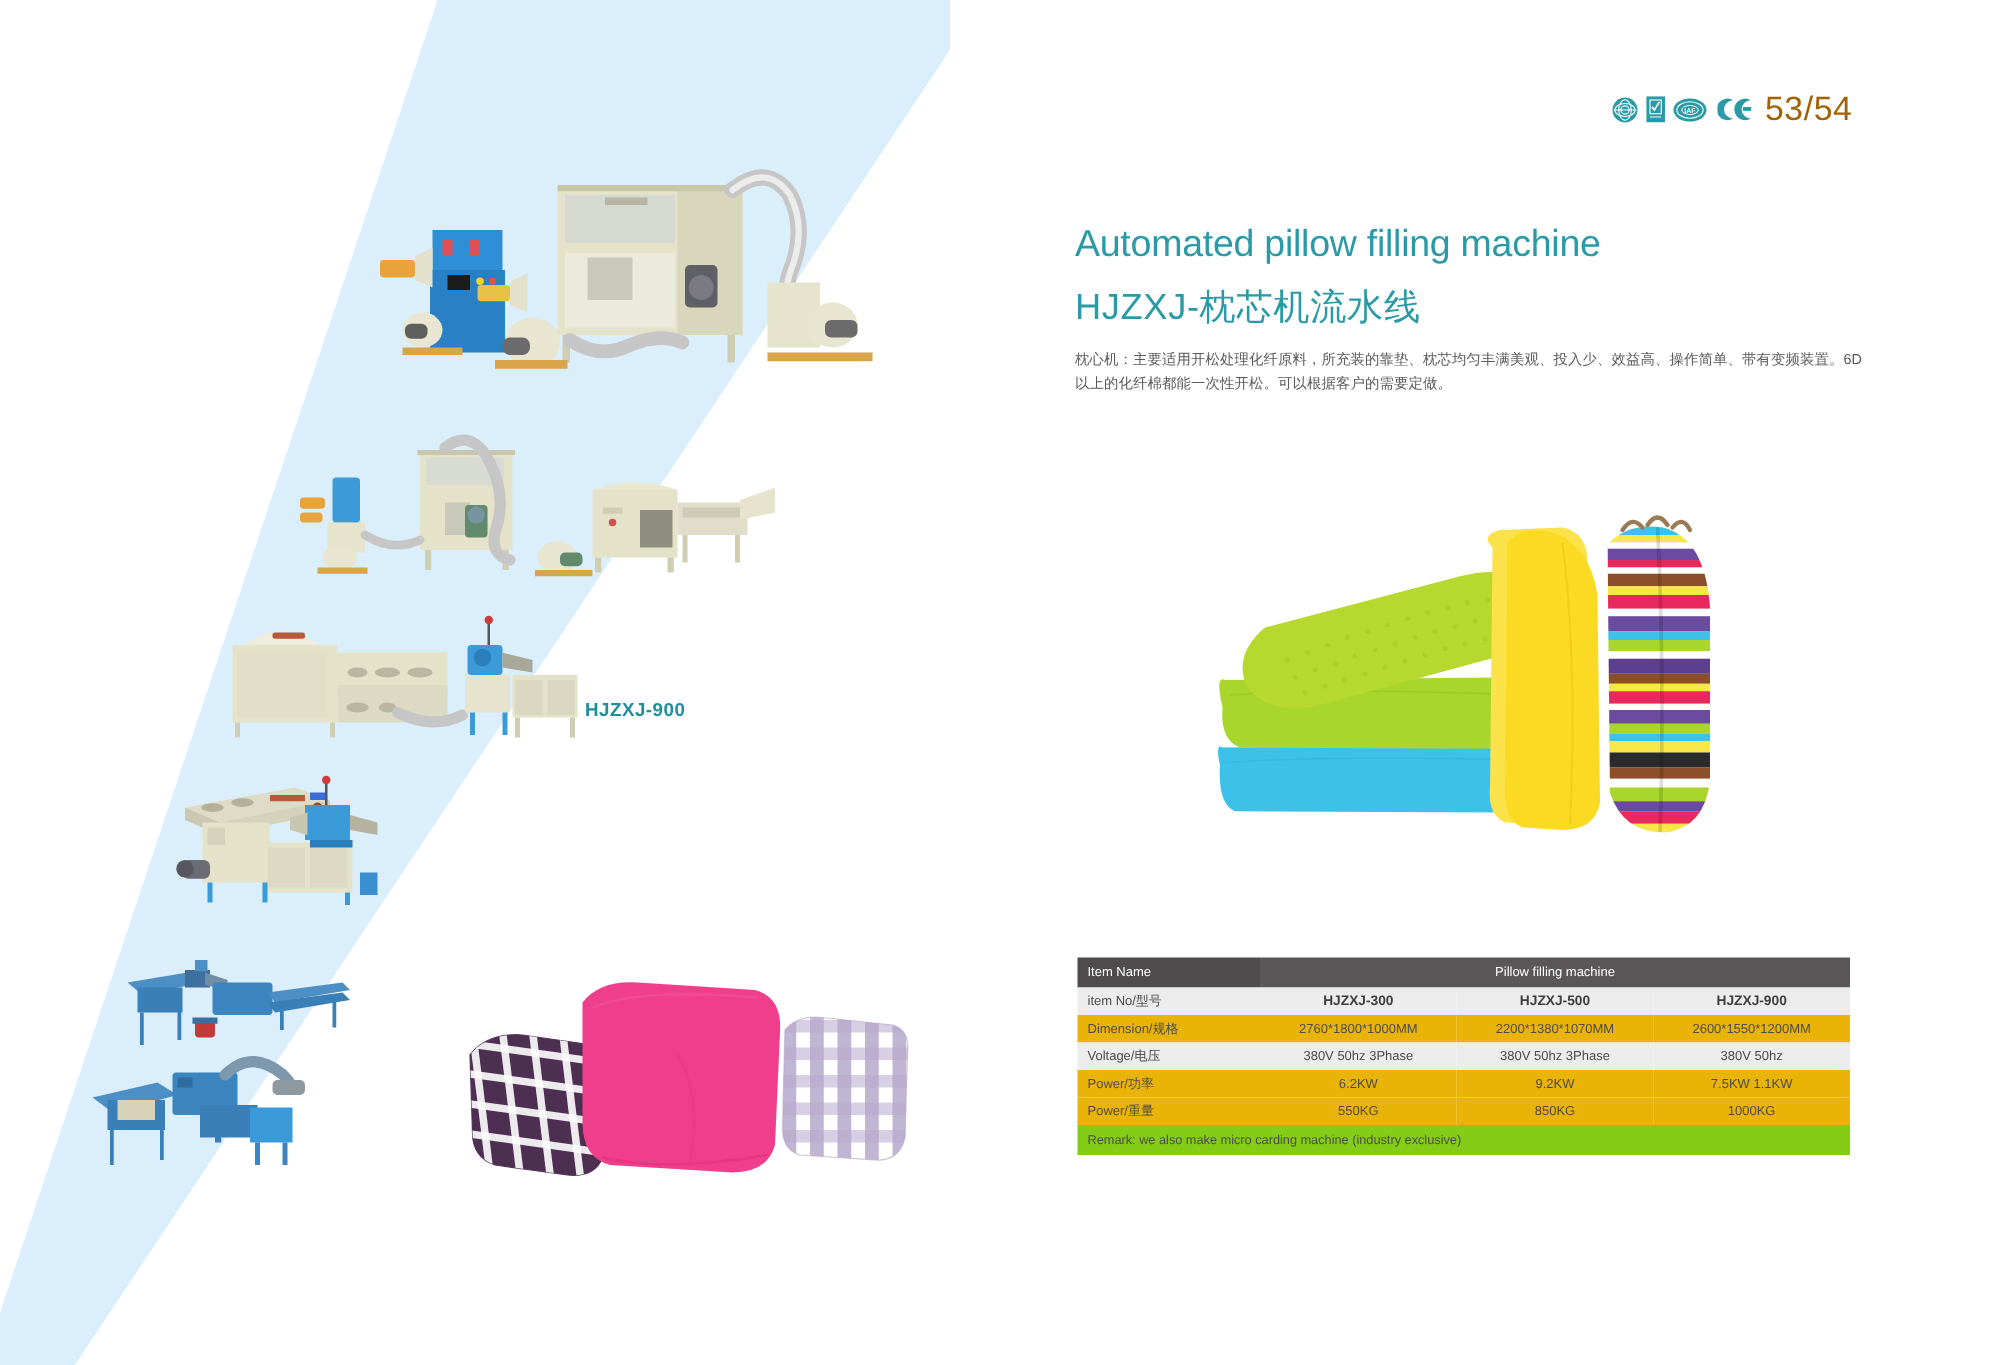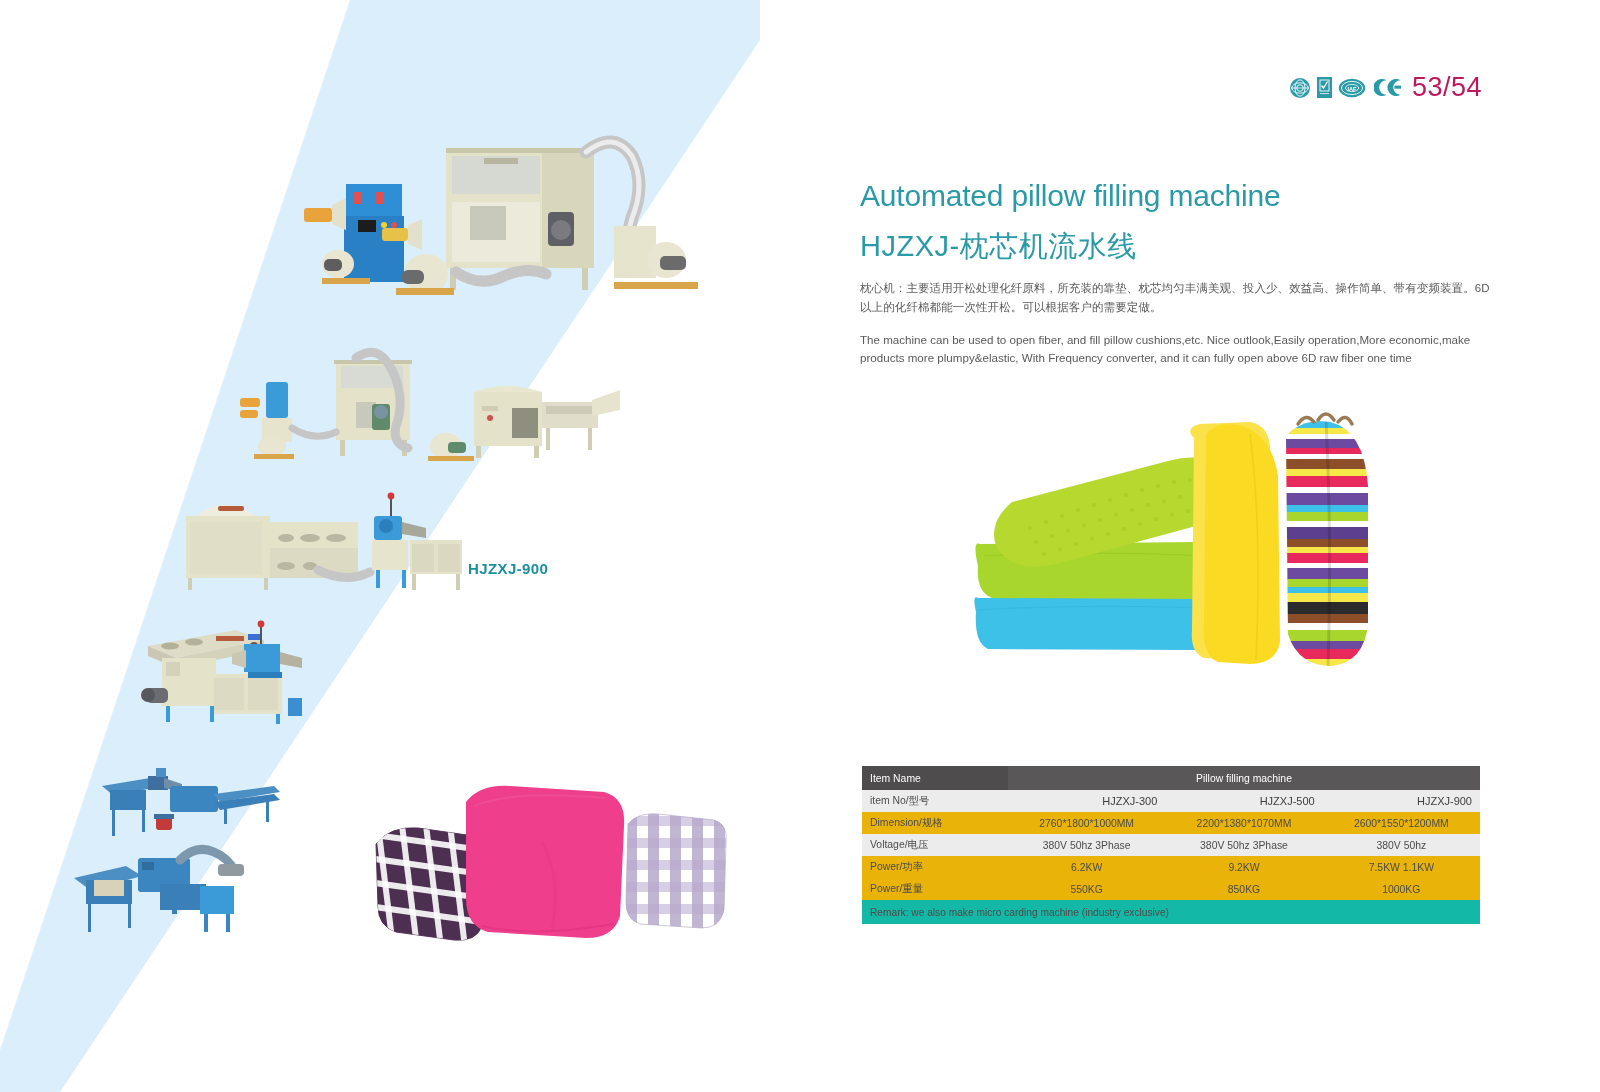--- a/index.html
+++ b/index.html
@@ -26,21 +26,21 @@
   
   .cert-strip {
     position: absolute; right: 118px; top: 74px;
     display: flex; align-items: center; gap: 6px;
   }
   .cert-logo { display: block; }
   .ce-mark { margin-left: 2px; }
   .page-num {
     margin-left: 4px;
     font-size: 27px; font-weight: 400;
-    color: #be185d; letter-spacing: 0.5px;
+    color: #a16207; letter-spacing: 0.5px;
     line-height: 1;
   }
 
   
   .rightcol { position: absolute; left: 860px; top: 178px; width: 624px; }
   .title-en {
     font-size: 30px; font-weight: 400; color: #2a9aa6;
     letter-spacing: -0.2px; line-height: 1.18;
   }
   .title-cn {
@@ -80,23 +80,23 @@
     white-space: nowrap;
   }
   .spec-table tr.hdr td {
     background: #595757; color: #ffffff; height: 24px;
   }
   .spec-table tr.hdr td.hdr-label { background: #4e4c4c; }
   .spec-table tr.shade td { background: #ececec; }
   .spec-table tr.plain td { background: #eab308; }
   .spec-table td.lbl { text-align: left; width: 146px; }
   .spec-table td.val { text-align: center; }
-  .spec-table td.model { font-weight: normal; color: #3d3d3d; font-size: 11px; text-align: right; }
+  .spec-table td.model { font-weight: bold; color: #3d3d3d; font-size: 11px; }
   .spec-table tr.remark td {
-    background: #14b8a6; text-align: left; height: 24px; font-size: 10.2px;
+    background: #84cc16; text-align: left; height: 24px; font-size: 10.2px;
   }
 
   
   .machine { position: absolute; }
   .label-900 {
     position: absolute; left: 468px; top: 560px;
     font-size: 15px; font-weight: bold; color: #1b8f9e;
     letter-spacing: 0.4px;
   }
 
@@ -142,21 +142,20 @@
       <rect x="20.4" y="8.6" width="6.6" height="3.1" fill="#2a9aa6"></rect>
     </svg>
 
     <span class="page-num">53/54</span>
   </div>
 
   <div class="rightcol">
     <div class="title-en">Automated pillow filling machine</div>
     <div class="title-cn">HJZXJ-枕芯机流水线</div>
     <p class="para-cn">枕心机：主要适用开松处理化纤原料，所充装的靠垫、枕芯均匀丰满美观、投入少、效益高、操作简单、带有变频装置。6D 以上的化纤棉都能一次性开松。可以根据客户的需要定做。</p>
-    <p class="para-en">The machine can be used to open fiber, and fill pillow cushions,etc. Nice outlook,Easily operation,More economic,make products more plumpy&amp;elastic, With Frequency converter, and it can fully open above 6D raw fiber one time</p>
   </div>
 
   <svg class="pillow-photo" viewBox="0 0 430 285">
     <rect x="0" y="0" width="430" height="285" fill="#ffffff"></rect>
 
     <path d="M28 200 Q22 196 26 214 Q24 245 38 251 L250 252 Q268 248 266 224 Q268 201 250 198 Z" fill="#3ec1e8"></path>
     <path d="M28 212 Q120 206 266 210" stroke="#2eb4dd" stroke-width="1.2" fill="none" opacity="0.6"></path>
 
     <path d="M30 146 Q22 142 28 168 Q26 194 42 200 L250 201 Q266 196 262 172 Q266 148 248 144 Z" fill="#a8d62c"></path>
     <path d="M34 158 Q130 152 260 158" stroke="#93c222" stroke-width="1.1" fill="none" opacity="0.6"></path>

